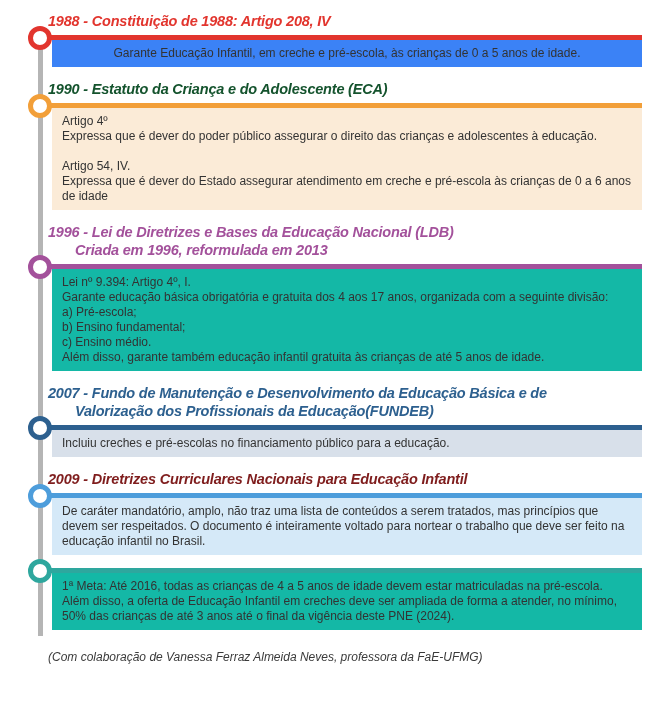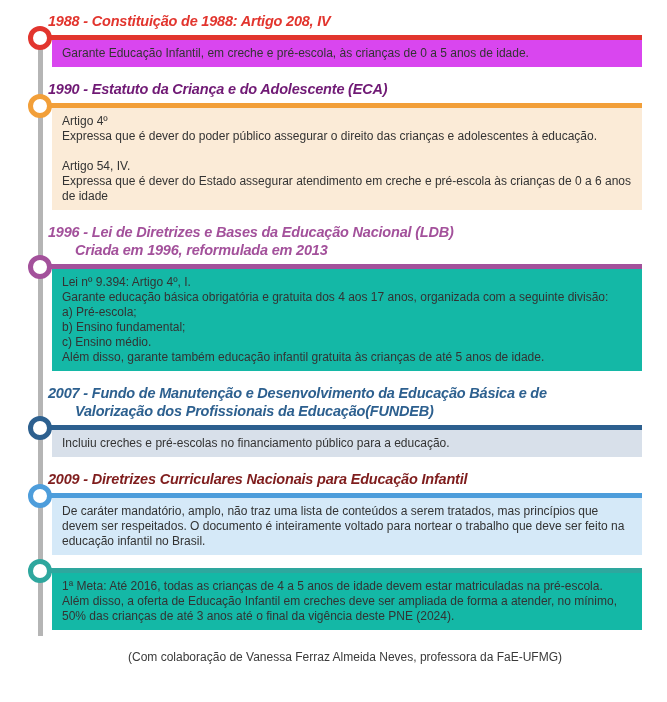--- a/index.html
+++ b/index.html
@@ -51,48 +51,49 @@
     padding: 6px 10px;
   }
   .box-text {
     font-size: 12px;
     line-height: 15px;
     color: #333333;
     white-space: pre-line;
   }
   .footer {
     margin: 20px 25px 0 48px;
-    text-align: center;
+    text-align: left;
     font-size: 12px;
     color: #3a3a3a;
+    font-style: italic;
   }
 </style>
 </head>
 <body>
 
 <div class="page">
   <div class="rail" style="background-color: rgb(181, 181, 181);"></div>
 
   <div class="timeline">
 
     <div class="section">
       <div class="title" style="color: rgb(226, 53, 46);">
         <div>1988 - Constituição de 1988: Artigo 208, IV</div>
         <div class="title-line2"></div>
       </div>
       <div class="bar" style="background-color: rgb(226, 53, 46);">
         <div class="node" style="border-color: rgb(226, 53, 46);"></div>
       </div>
-      <div class="box" style="background-color: #d946ef;">
+      <div class="box" style="background-color: #3b82f6; text-align: center;">
         <div class="box-text">Garante Educação Infantil, em creche e pré-escola, às crianças de 0 a 5 anos de idade.</div>
       </div>
     </div>
 
     <div class="section">
-      <div class="title" style="color: #701a75;">
+      <div class="title" style="color: #14532d;">
         <div>1990 - Estatuto da Criança e do Adolescente (ECA)</div>
         <div class="title-line2"></div>
       </div>
       <div class="bar" style="background-color: rgb(242, 159, 57);">
         <div class="node" style="border-color: rgb(242, 159, 57);"></div>
       </div>
       <div class="box" style="background-color: rgb(251, 235, 215);">
         <div class="box-text">Artigo 4º
 Expressa que é dever do poder público assegurar o direito das crianças e adolescentes à educação.
 

